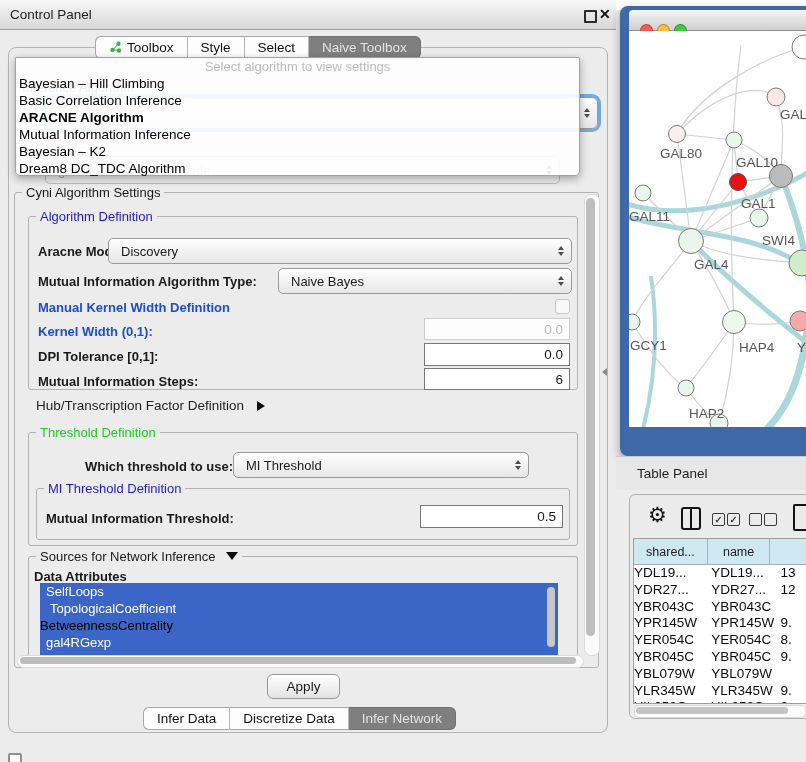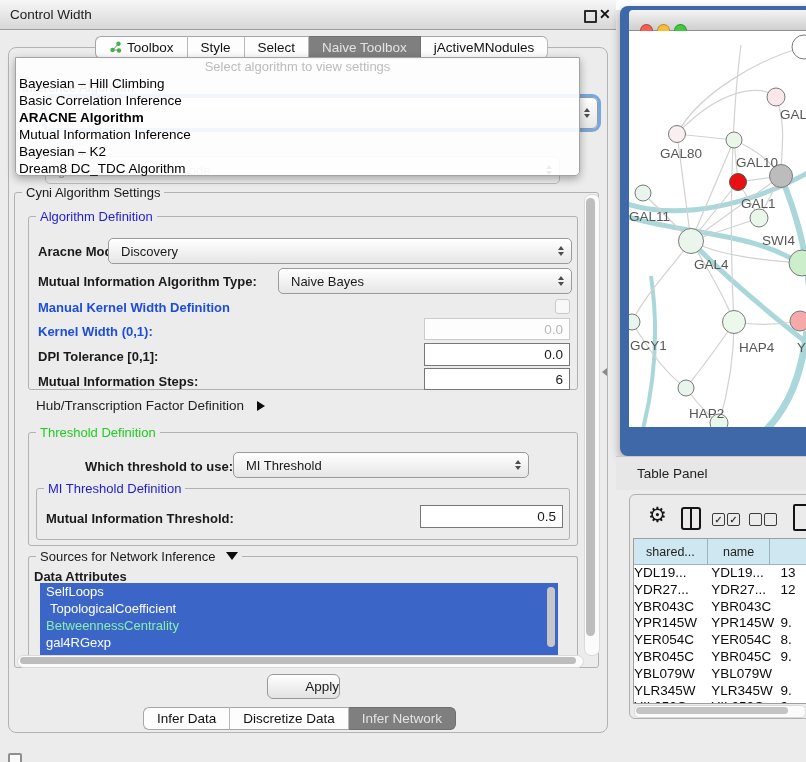--- a/index.html
+++ b/index.html
@@ -41,21 +41,21 @@
          border:1px solid #a3a3a3;border-radius:0 0 5px 5px;box-shadow:0 3px 9px rgba(0,0,0,0.32);z-index:20}
   .popup .ph{height:16px;line-height:16px;text-align:center;color:#bcbcbc;font-size:13px;margin-top:1px}
   .popup .it{height:17px;line-height:17px;padding-left:3px;font-size:13.5px;color:#000;white-space:nowrap}
   .popup .it.b{font-weight:bold}
   .ghost{z-index:5}
   
   .track{position:absolute;background:#fbfbfb;border:1px solid #dadada;border-radius:7px}
   .thumb{position:absolute;background:#bdbdbd;border-radius:5px}
   
   .btn{position:absolute;background:linear-gradient(#ffffff,#e2e2e2);border:1px solid #999;
-       border-radius:6px;display:flex;align-items:center;justify-content:flex-end;font-size:13.5px}
+       border-radius:6px;display:flex;align-items:center;justify-content:center;font-size:13.5px}
   
   .netframe{left:620px;top:6px;width:192px;height:450px;background:#3e68a8;border-radius:8px 0 0 8px;
             box-shadow:0 4px 10px rgba(0,0,0,0.35)}
   .nettitle{left:629px;top:10px;width:183px;height:21px;background:linear-gradient(#f4f4f4,#cfcfcf);
             border-bottom:1px solid #8f8f8f;border-radius:4px 0 0 0}
   .light{position:absolute;top:14px;width:13px;height:13px;border-radius:50%;border:1px solid rgba(0,0,0,0.25);box-sizing:border-box}
   .netcanvas{left:629px;top:31px;width:177px;height:396px;background:#ffffff;overflow:hidden}
   
   .tp-bar{left:616px;top:456px;width:190px;height:34px;background:#e7e7e7;border-top:1px solid #c9c9c9}
   .tp-bar .t{position:absolute;left:21px;top:9px;font-size:13.5px;color:#222}
@@ -69,21 +69,21 @@
   .thead{display:flex;height:26px}
   .th{background:#cfe7f1;border-right:1px solid #9cb4bf;border-bottom:1px solid #9cb4bf;
       display:flex;align-items:center;justify-content:center;font-size:12.5px;color:#222;box-sizing:border-box}
   .trow{display:flex;height:16.8px;line-height:16.8px;font-size:13.5px;color:#0b0b0b}
   .tc{box-sizing:border-box;white-space:nowrap;overflow:hidden}
 </style>
 </head>
 <body>
 
 <div class="abs titlebar">
-  <span class="t">Control Width</span>
+  <span class="t">Control Panel</span>
   <span class="float-ic"></span>
   <span class="close-ic">✕</span>
 </div>
 
 <div class="abs" style="left:8px;top:47px;width:600px;height:686px;background:#ececec;border:1px solid #b3b3b3;border-radius:8px"></div>
 
 <div class="abs seg" style="left:95px;top:36px;z-index:6">
   <span class="s">
     <svg width="13" height="13" viewBox="0 0 13 13" style="margin-right:5px">
       <line x1="4" y1="9" x2="9" y2="3" stroke="#8a8a8a" stroke-width="1"></line>
@@ -96,23 +96,20 @@
   </span>
   <span class="s">
       <span>Style</span>
     </span>
   <span class="s">
       <span>Select</span>
     </span>
   <span class="s sel">
       <span>Naive Toolbox</span>
     </span>
-  <span class="s">
-      <span>jActiveMNodules</span>
-    </span>
 </div>
 
 <div class="abs ghost" style="left:22px;top:80px;color:#3a3a3a">Inference Algorithm</div>
 <div class="abs ghost combo" style="left:45px;top:97px;width:553px;height:32px;border-radius:6px;box-shadow:0 0 0 3px rgba(94,156,222,0.85)">
   <span class="stepper">
       <span class="tu"></span>
       <span class="td"></span>
     </span>
 </div>
 <div class="abs ghost" style="left:22px;top:146px;color:#3a3a3a">Table Data</div>
@@ -203,21 +200,21 @@
 <div class="abs" style="left:28px;top:556px;width:550px;height:99px;border:1px solid #b2b2b2;border-bottom:none;border-radius:3px 3px 0 0"></div>
 <span class="legend abs" style="left:36px;top:549px">
   <span>Sources for Network Inference</span>
   <span style="display:inline-block;width:0;height:0;border-left:6.5px solid transparent;border-right:6.5px solid transparent;border-top:8px solid #0c0c0c;margin-left:7px;vertical-align:1px"></span>
 </span>
 <span class="lbl" style="left:34px;top:569px">Data Attributes</span>
 
 <div class="abs" style="left:40px;top:583px;width:518px;height:72px;background:#3b66c8;overflow:hidden">
   <div style="height:17px;line-height:17px;padding-left:6px;color:#fff">SelfLoops</div>
   <div style="height:17px;line-height:17px;padding-left:10px;color:#fff">TopologicalCoefficient</div>
-  <div style="height:17px;line-height:17px;padding-left:6px;color:#86efac">BetweennessCentrality</div>
+  <div style="height:17px;line-height:17px;color:#000000">BetweennessCentrality</div>
   <div style="height:17px;line-height:17px;padding-left:6px;color:#fff">gal4RGexp</div>
   <div style="position:absolute;right:3px;top:4px;width:8px;height:60px;background:#c7c7c7;border-radius:4px"></div>
 </div>
 
 <div class="track" style="left:584px;top:194px;width:14px;height:460px"></div>
 <div class="thumb" style="left:586px;top:198px;width:9px;height:438px"></div>
 <div class="track" style="left:17px;top:655px;width:565px;height:11px"></div>
 <div class="thumb" style="left:20px;top:657px;width:556px;height:7px"></div>
 
 <div class="btn" style="left:267px;top:674px;width:71px;height:23px">

